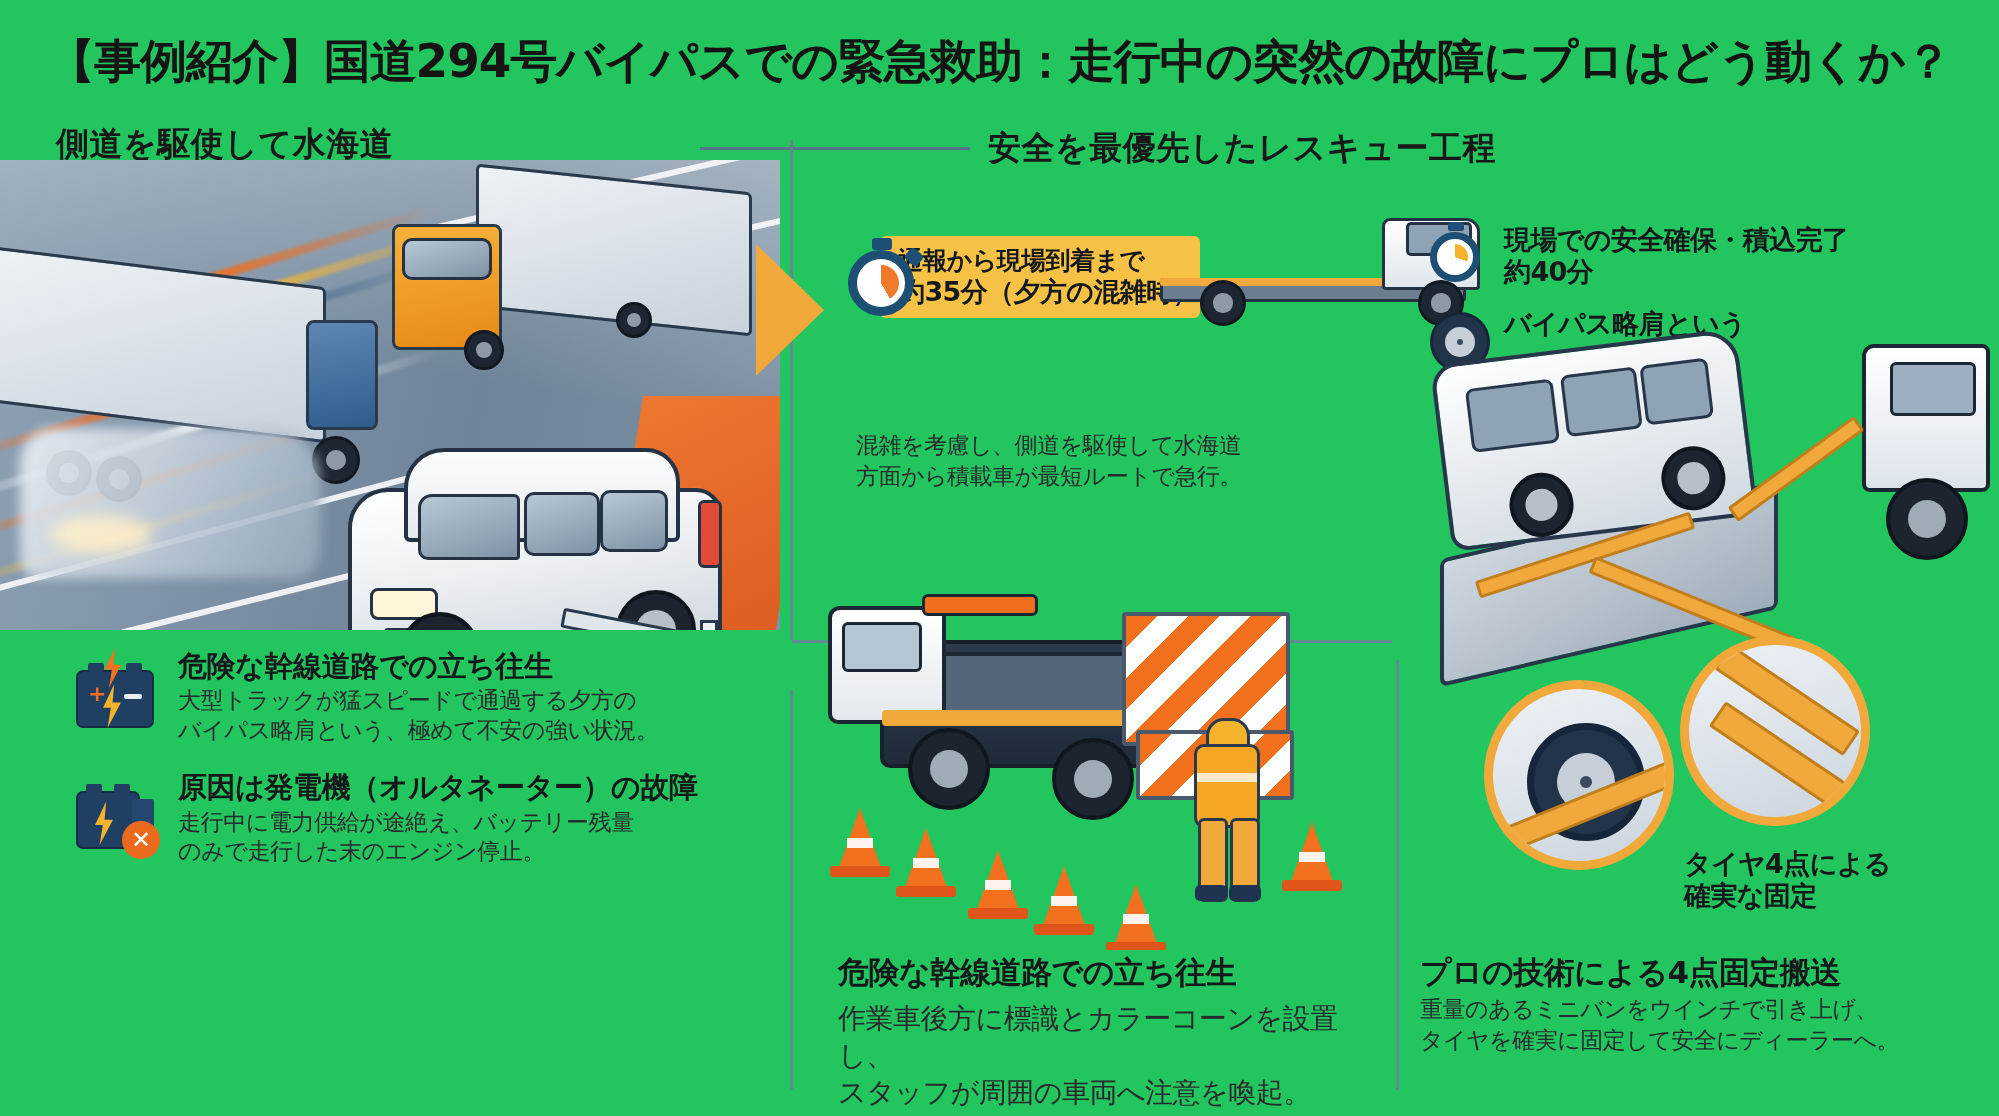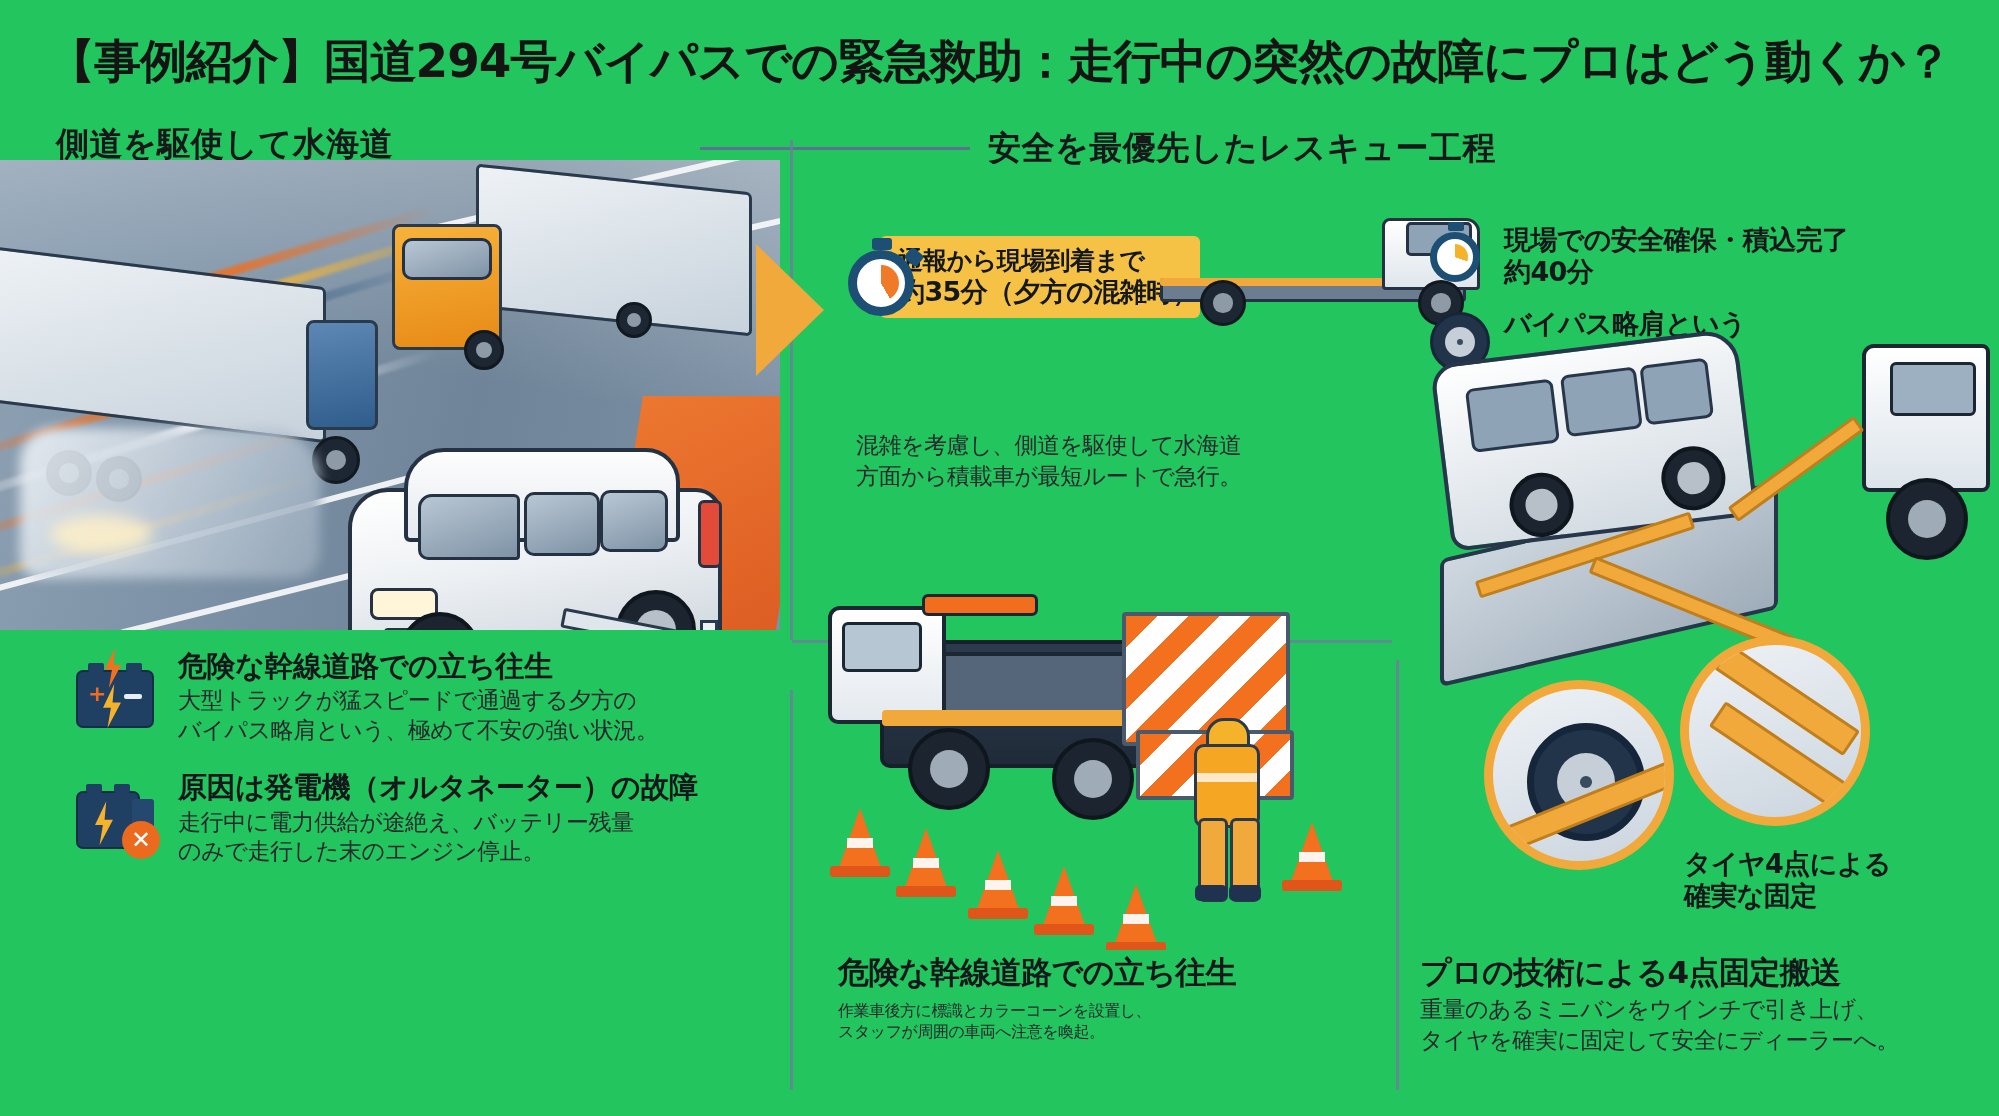--- a/index.html
+++ b/index.html
@@ -200,21 +200,21 @@
   .w-boot{position:absolute;bottom:-2px;width:32px;height:16px;background:#1f3250;border-radius:5px;}
 
   .cone{position:absolute;width:0;height:0;border-left:22px solid transparent;
     border-right:22px solid transparent;border-bottom:62px solid #f2701e;}
   .cone:after{content:"";position:absolute;left:-30px;top:58px;width:60px;height:11px;
     background:#e0561a;border-radius:3px;}
   .cone i{position:absolute;left:-13px;top:30px;width:26px;height:10px;background:#fff;opacity:.92;}
 
   .mid-bot-text{position:absolute;left:838px;top:952px;width:500px;}
   .mb-h{font-size:31px;font-weight:bold;color:#15181b;letter-spacing:-.6px;}
-  .mb-p{font-size:16px;color:#26292d;line-height:1.33;margin-top:6px;letter-spacing:-.5px;}
+  .mb-p{font-size:28px;color:#26292d;line-height:1.33;margin-top:6px;letter-spacing:-.5px;}
 
   
   .badges{position:absolute;left:1428px;top:222px;width:520px;}
   .badge{display:flex;align-items:flex-start;gap:18px;margin-bottom:18px;}
   .badge-ico{flex:0 0 58px;height:58px;position:relative;}
   .badge-txt{font-size:27px;font-weight:bold;color:#15181b;line-height:1.18;letter-spacing:-.6px;padding-top:2px;}
 
   .sw2-ring{position:absolute;left:2px;top:10px;width:50px;height:50px;border:7px solid #1c4f73;
     border-radius:50%;background:#fff;box-sizing:border-box;}
   .sw2-pie{position:absolute;left:14px;top:22px;width:26px;height:26px;border-radius:50%;

